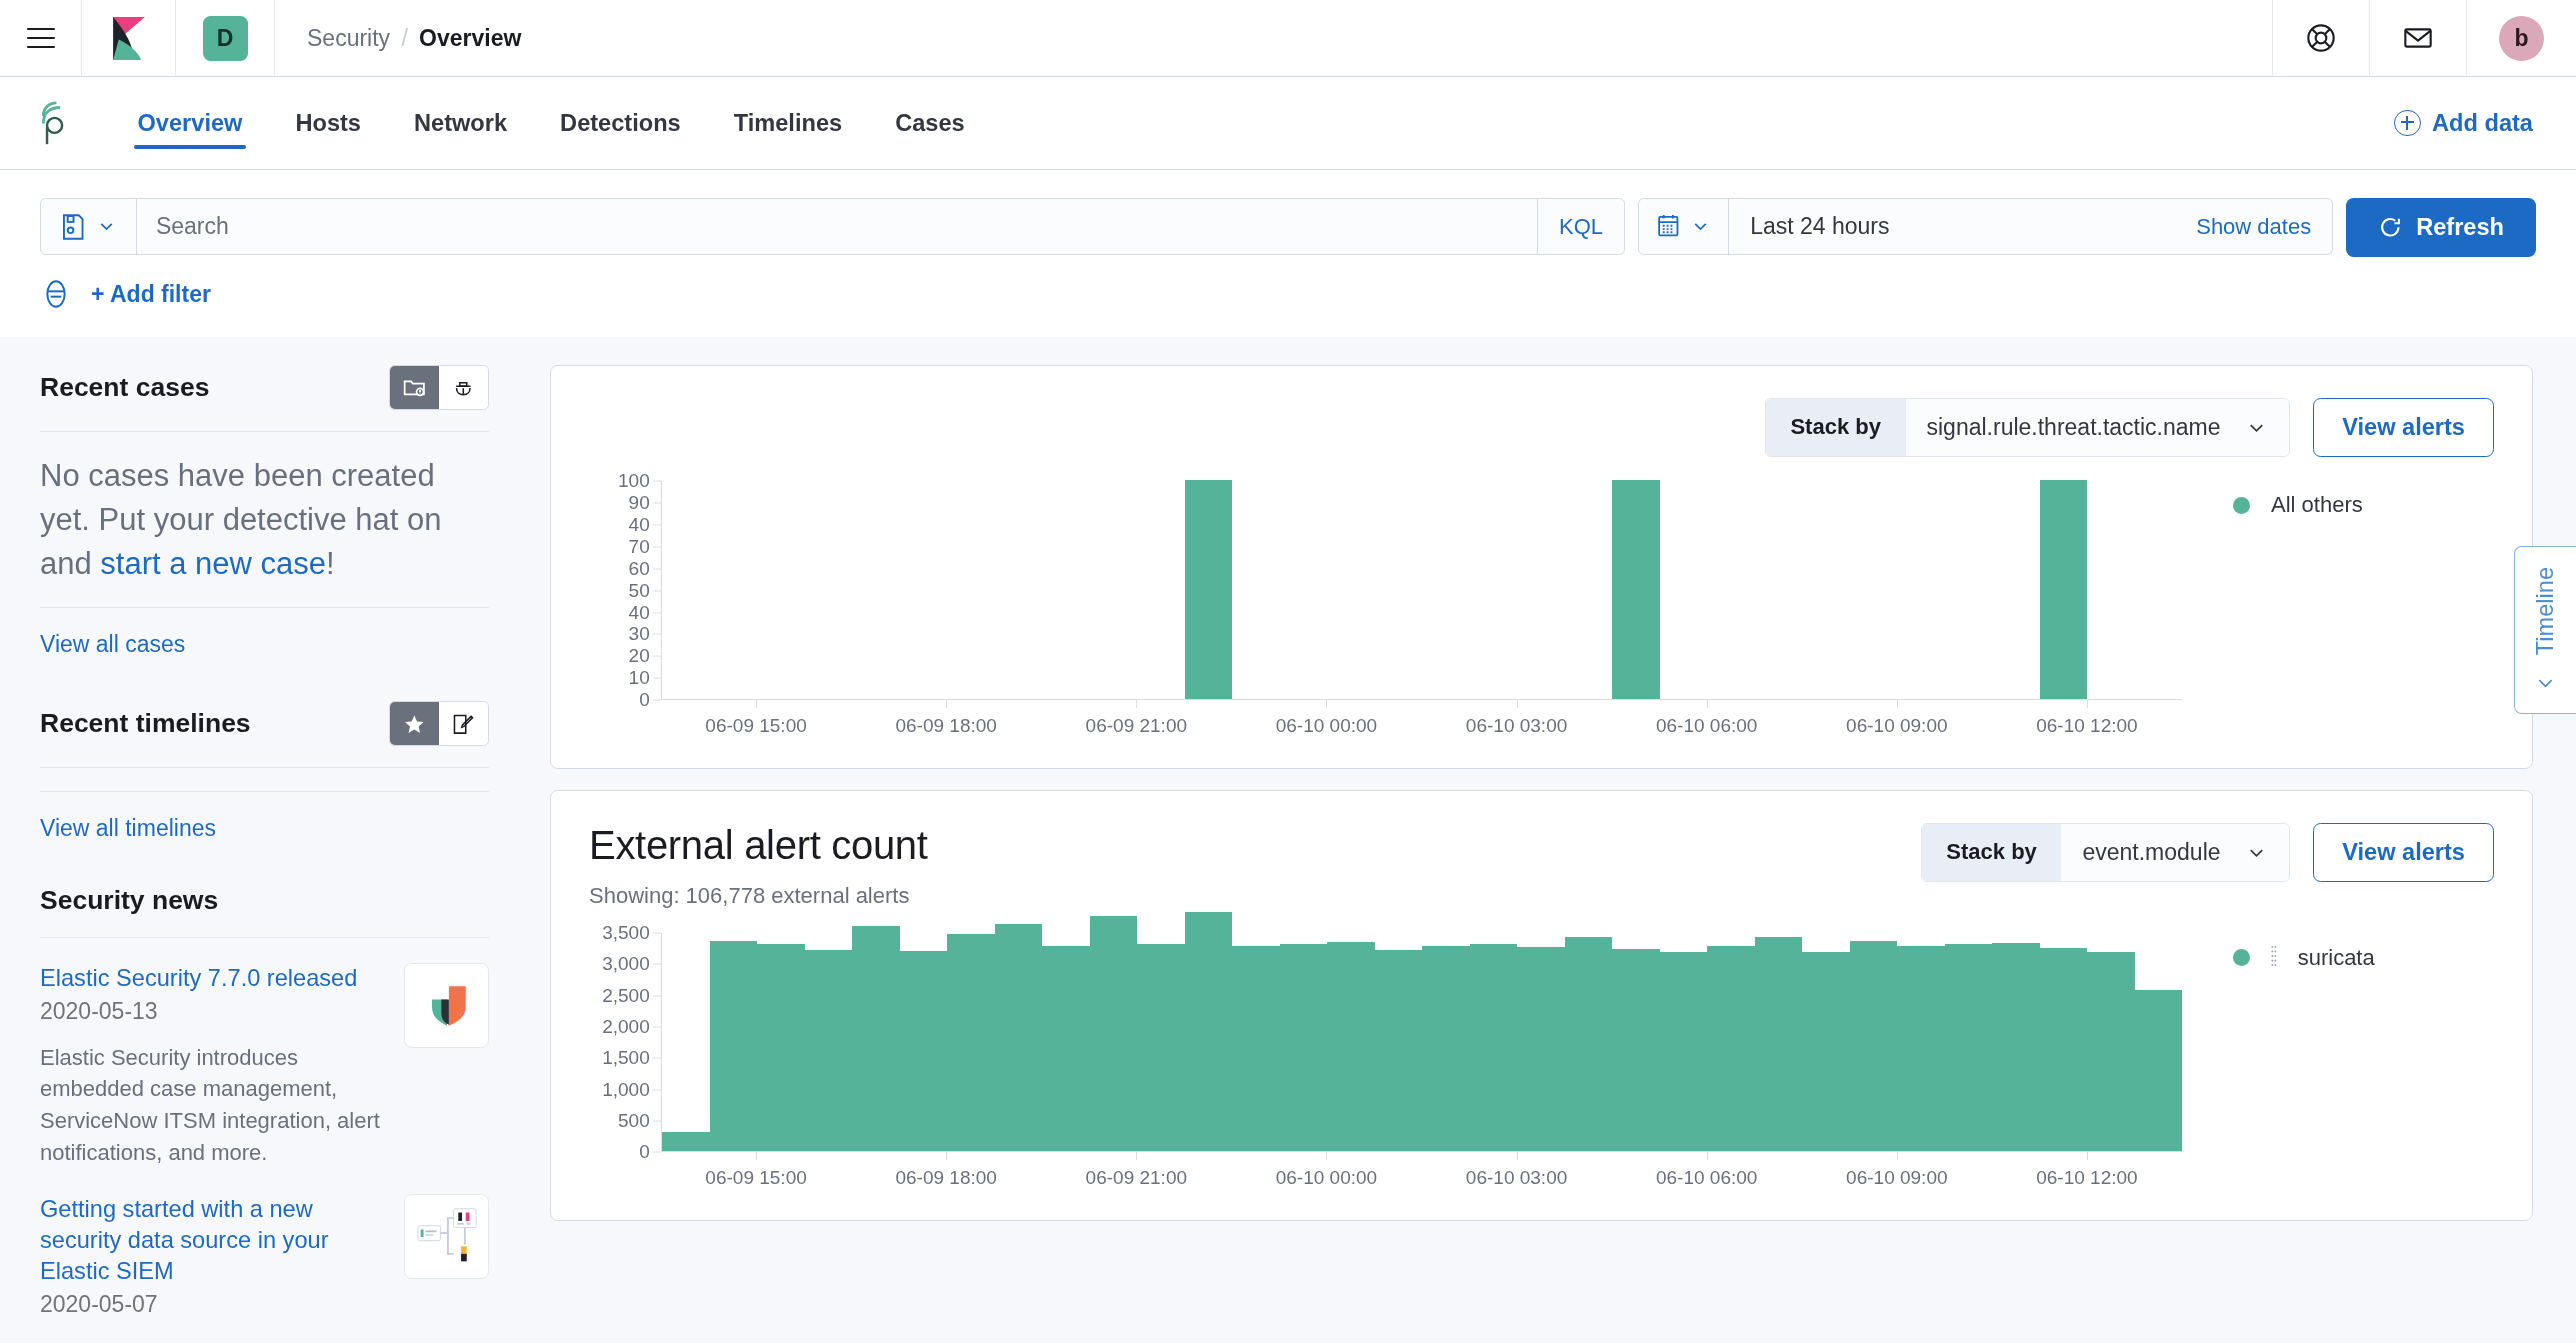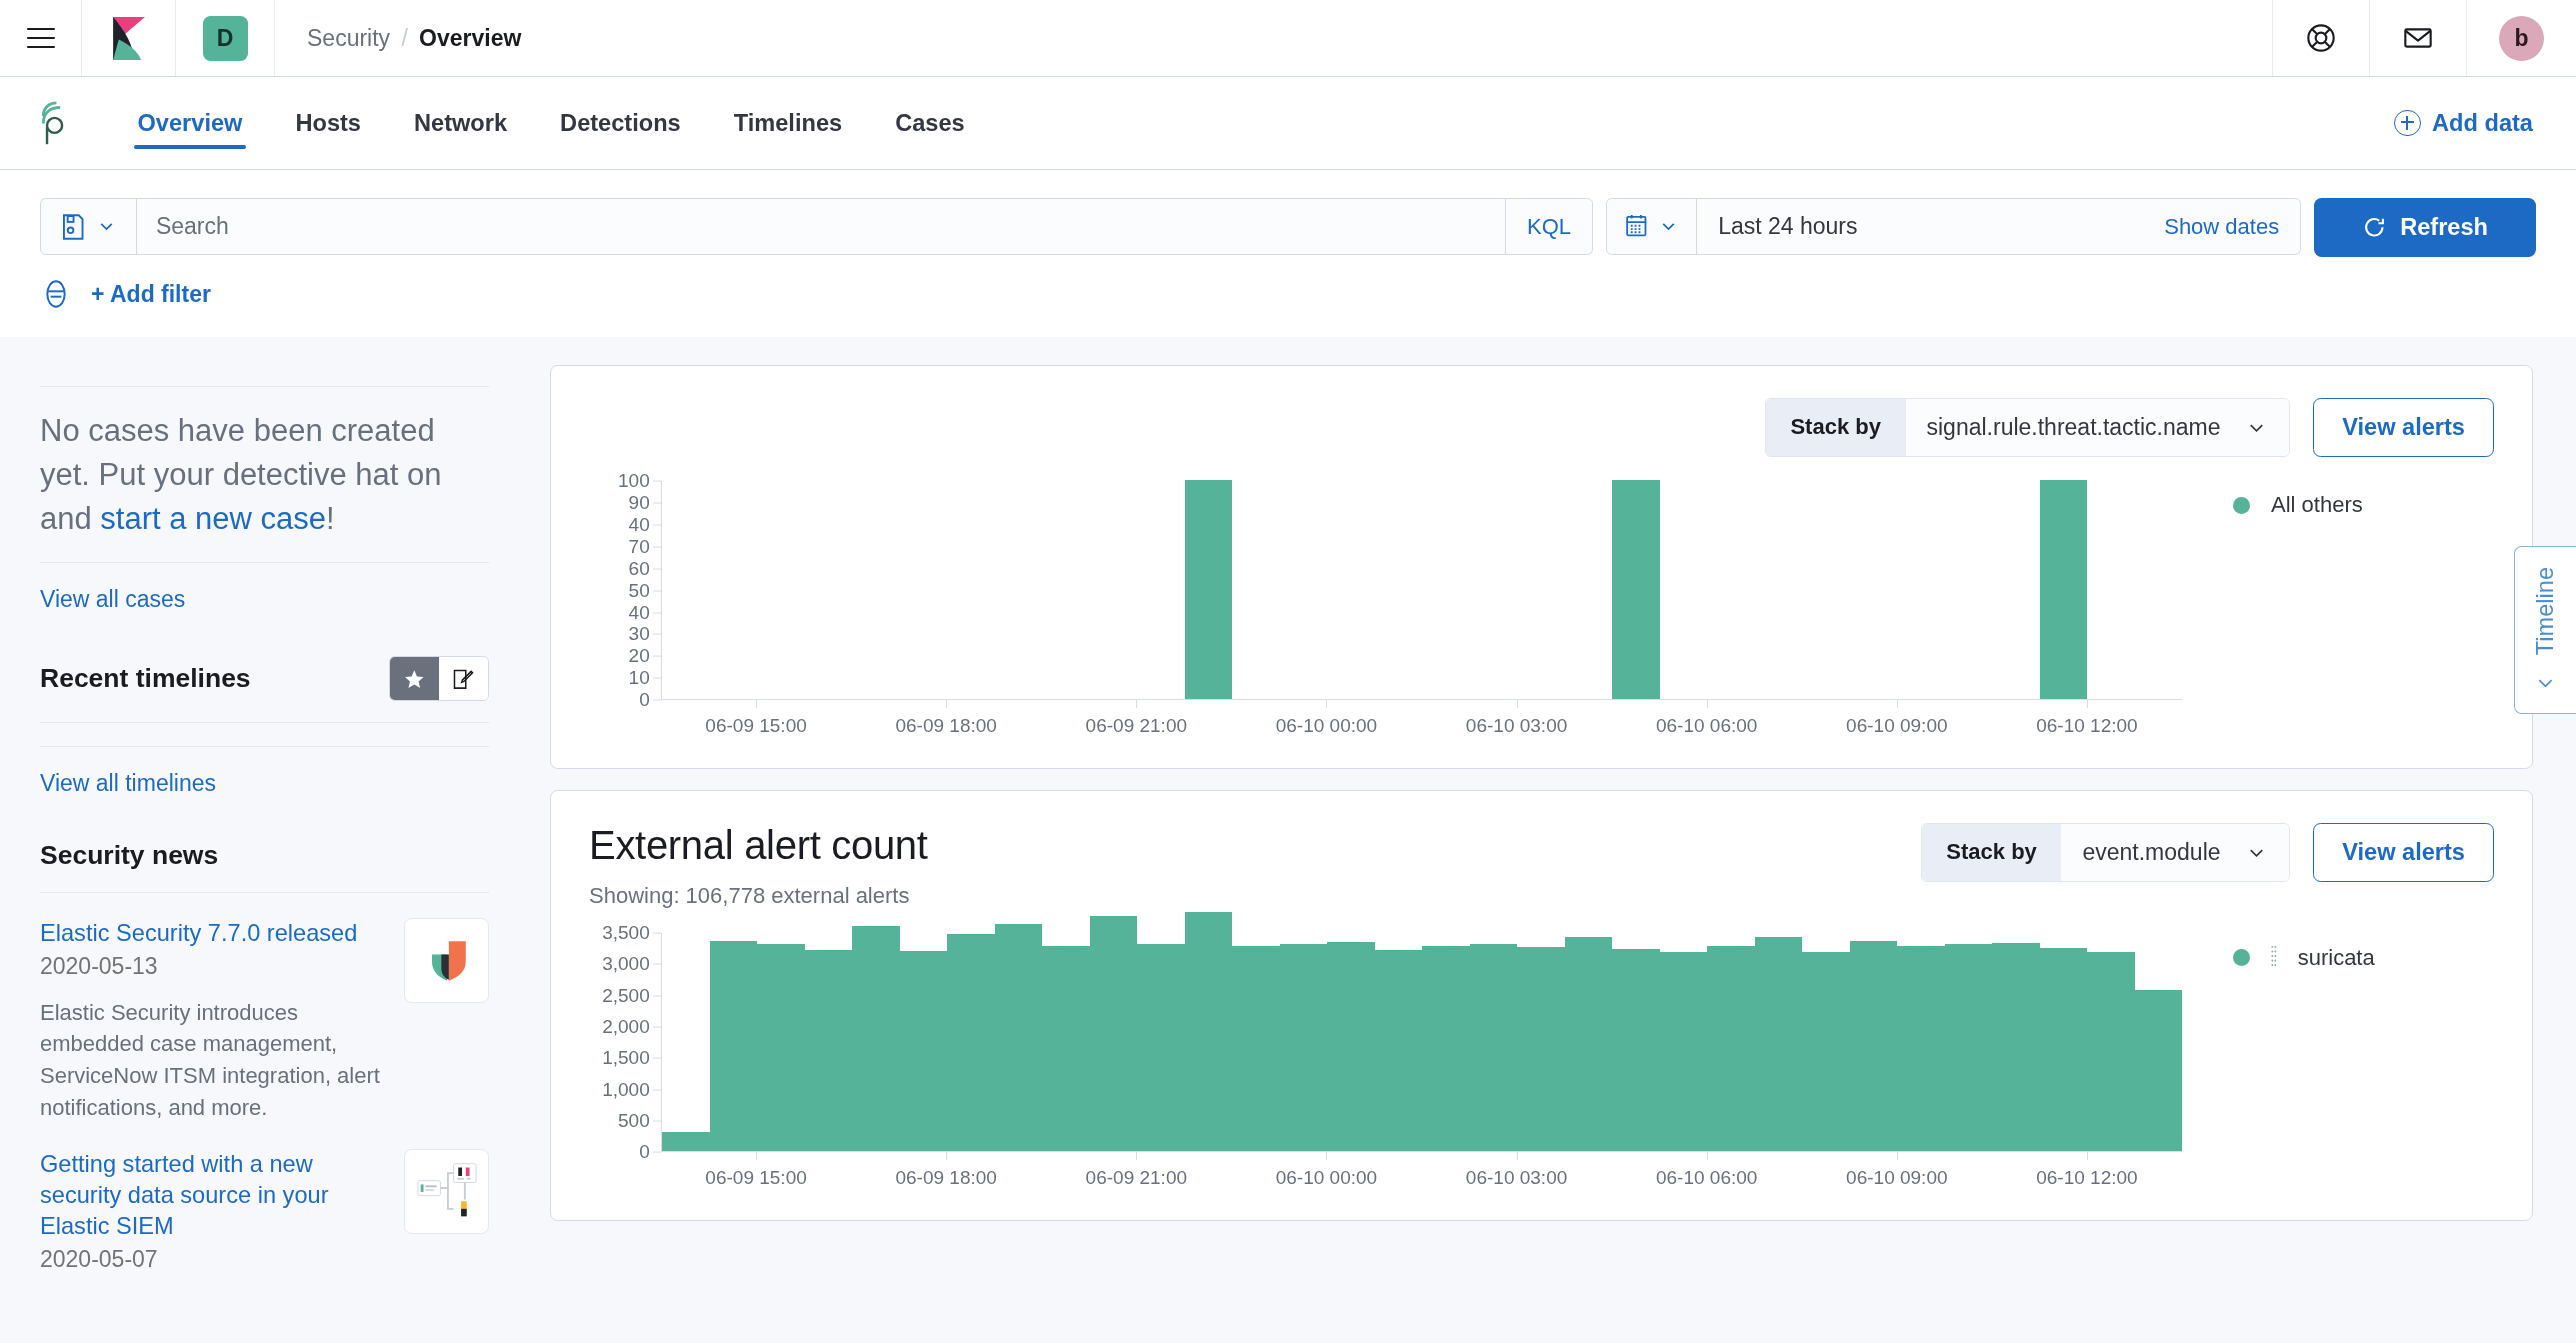--- a/index.html
+++ b/index.html
@@ -117,21 +117,21 @@
   .date-icon-btn {
     display:flex; align-items:center; gap:9.4px; padding: 0 17px;
     border-right:0.9px solid #d3dae6; cursor:pointer;
   }
   .date-text { display:flex; align-items:center; padding: 0 21px; font-size:23px; color:#343741; flex:1; }
   .show-dates { display:flex; align-items:center; padding: 0 21px; color:#1d6ac4; font-size:22px; cursor:pointer; }
   .refresh-btn {
     display:flex; align-items:center; gap:13.2px;
     background:#1d6ac4; color:#fff;
     border:none; border-radius:7.6px;
-    padding: 0 48px; height:59px;
+    padding: 0 32px; height:59px;
     font-size:23.6px; font-weight:700; cursor:pointer;
     font-family: "Liberation Sans", sans-serif;
   }
   .filter-row { display:flex; align-items:center; gap:19px; padding: 21px 0 26.5px 0; }
   .add-filter { color:#1d6ac4; font-size:23px; font-weight:700; cursor:pointer; }
 
   
   .page-body {
     display:flex; gap: 0;
     background:#f7f8fc;
@@ -373,20 +373,41 @@
       </svg>
       <span class="add-filter">+ Add filter</span>
     </div>
   </div>
 
   <div class="page-body">
 
     <div class="sidebar">
 
       <div class="section">
+        <div class="sect-head">
+          <div class="panel-title">Recent cases</div>
+          <div class="icon-toggle-group">
+            <div class="icon-toggle active">
+              <svg width="24.6" height="24.6" viewBox="0 0 24 24" fill="none" stroke="#ffffff" stroke-width="1.7">
+                <path d="M2.6 6.2h6.2l1.8 2.2h10.8V19H2.6z"></path>
+                <circle cx="17.6" cy="16.4" r="3.4" fill="#6a717d"></circle>
+                <line x1="17.6" y1="14.6" x2="17.6" y2="17"></line>
+                <circle cx="17.6" cy="18.4" r="0.5" fill="#ffffff" stroke="none"></circle>
+              </svg>
+            </div>
+            <div class="icon-toggle">
+              <svg width="24.6" height="24.6" viewBox="0 0 24 24" fill="none" stroke="#1a1c21" stroke-width="1.5">
+                <path d="M8.6 7.6h6.8v3.2H8.6z"></path>
+                <line x1="5" y1="11" x2="19" y2="11"></line>
+                <path d="M5.4 12.6c0 4 2.8 6.6 6.6 6.6s6.6-2.6 6.6-6.6"></path>
+                <line x1="12" y1="13" x2="12" y2="19.2"></line>
+              </svg>
+            </div>
+          </div>
+        </div>
         <div class="divider"></div>
         <div class="body-text">
           <span>No cases have been created yet. Put your detective hat on and </span><span class="link">start a new case</span><span>!</span>
         </div>
         <div class="divider"></div>
         <span class="view-all">View all cases</span>
       </div>
 
       <div class="section">
         <div class="sect-head">

